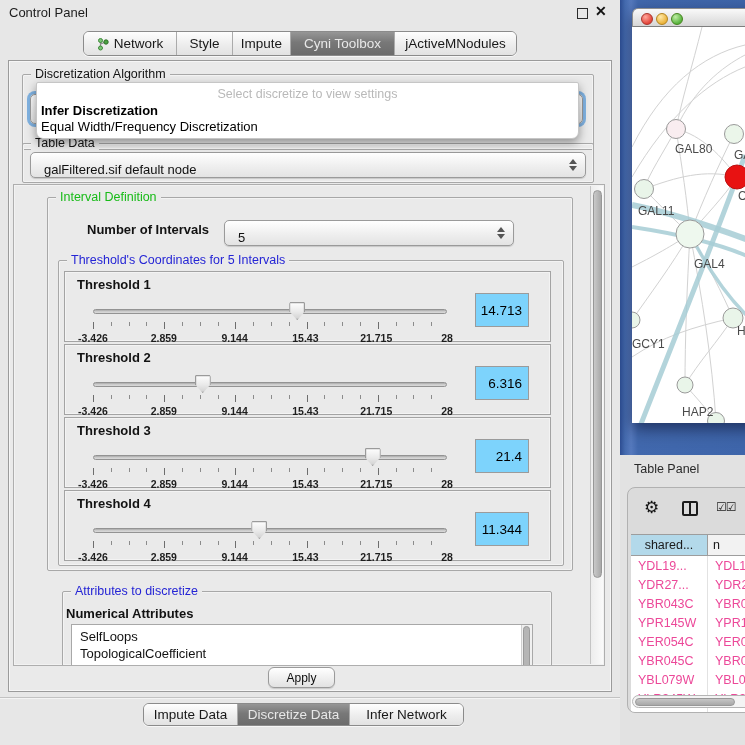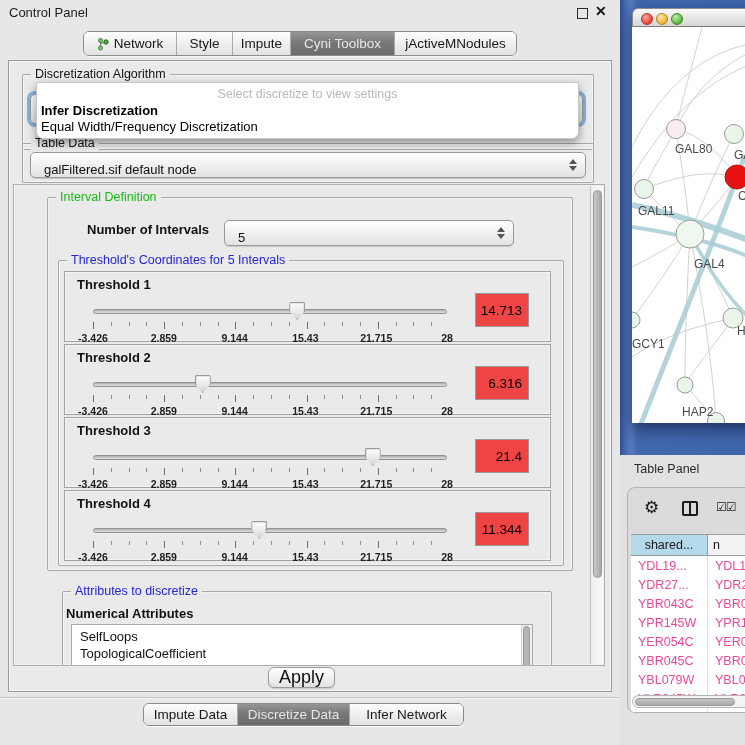--- a/index.html
+++ b/index.html
@@ -69,31 +69,31 @@
   .thumbpos { position:absolute; top:-3px; width:0; height:0; }
   .thumb { position:absolute; left:-8px; top:0; width:16px; height:18px;
            background:linear-gradient(#ffffff,#e9e9e9 55%,#cfcfcf);
            clip-path:polygon(6% 0,94% 0,100% 10%,100% 52%,50% 100%,0 52%,0 10%);
            box-shadow:inset 0 0 0 1.2px #9a9a9a; }
   .ticks-minor { position:absolute; left:0; top:17px; width:356px; height:4px;
                  background:repeating-linear-gradient(90deg,#8b8b8b 0 1px,transparent 1px 5%); }
   .ticks-major { position:absolute; left:0; top:17px; width:356px; height:7px;
                  background:repeating-linear-gradient(90deg,#6d6d6d 0 1px,transparent 1px 20%); }
   .tlab { position:absolute; top:27px; transform:translateX(-50%); font-size:10.5px; font-weight:bold; color:#1e1e1e; white-space:nowrap; }
-  .valuebox { position:absolute; left:410px; top:21px; width:54px; height:34px; background:#ef4444; border:1px solid #9b9b9b;
+  .valuebox { position:absolute; left:410px; top:21px; width:54px; height:34px; background:#7dd3fc; border:1px solid #9b9b9b;
               font-size:13.5px; color:#000; display:flex; align-items:center; justify-content:flex-end; padding-right:6px; }
 
   .listbox { position:absolute; background:#fff; border:1px solid #a8a8a8; overflow:hidden; }
   .listbox .li { font-size:13px; line-height:17px; padding-left:8px; color:#121212; white-space:nowrap; }
   .listvsb { position:absolute; right:0; top:0; width:11px; height:100%; background:#f0f0f0; border-left:1px solid #cfcfcf; }
   .listvsb .vthumb { position:absolute; left:1px; top:1px; width:7px; height:95%; border-radius:4px; background:#b5b5b5; border:1px solid #9a9a9a; }
 
   .applybtn { position:absolute; left:268px; top:667px; width:67px; height:21px; border:1px solid #9a9a9a; border-radius:6px;
               background:linear-gradient(#ffffff,#efefef 55%,#e2e2e2); box-shadow:0 1px 1px rgba(0,0,0,.14);
-              font-size:18px; color:#0d0d0d; display:flex; align-items:center; justify-content:center; }
+              font-size:12px; color:#0d0d0d; display:flex; align-items:center; justify-content:center; }
   .botline { position:absolute; left:0; top:697px; width:620px; height:1px; background:#c2c2c2; box-shadow:0 1px 0 #f4f4f4; }
 
   
   .desktop { position:absolute; left:620px; top:0; width:125px; height:455px; overflow:hidden;
              background:linear-gradient(90deg,#2d4d92 0,#446aae 5px,#5579bd 11px,#4168ad 18px,#3e65aa 100%); }
   .netwin { position:absolute; left:12px; top:8px; width:130px; height:415px; border-radius:6px 6px 0 0;
             box-shadow:0 6px 16px rgba(0,0,25,.5); }
   .netwin .wtitle { position:absolute; left:0; top:0; width:100%; height:19px; border-radius:6px 6px 0 0;
                     background:linear-gradient(#f9f9f9,#d6d6d6); border:1px solid #8e8e8e; border-bottom:1px solid #7e7e7e; }
   .light { position:absolute; top:3.5px; width:12px; height:12px; border-radius:50%; }

